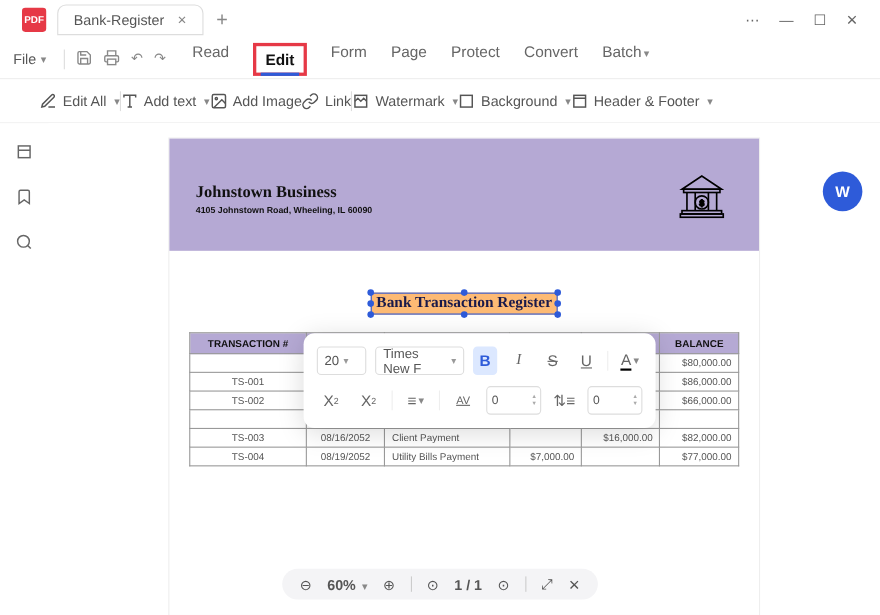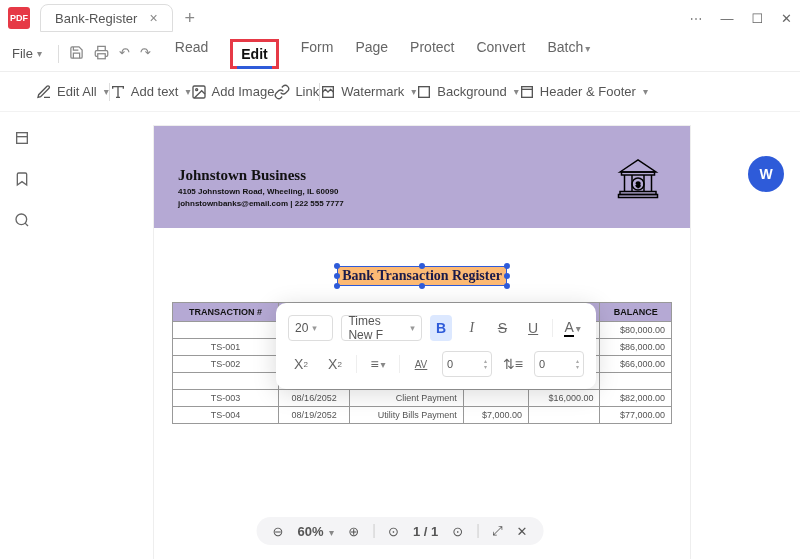--- a/index.html
+++ b/index.html
@@ -1,17 +1,17 @@
 <!DOCTYPE html>
 <html><head>
 <meta charset="utf-8">
 <style>
 * { box-sizing: border-box; margin: 0; padding: 0; }
 body { font-family: Arial, sans-serif; font-size: 13px; color: #555; background: #fff; width: 800px; height: 559px; overflow: hidden; position: relative; }
-.titlebar { height: 36px; display: flex; align-items: center; padding: 0 8px; }
+.titlebar { height: 36px; display: flex; align-items: center; padding: 0 20px; }
 .app-icon { width: 22px; height: 22px; background: #e63946; border-radius: 3px; margin-right: 10px; display: flex; align-items: center; justify-content: center; color: #fff; font-size: 9px; font-weight: bold; }
 .tab { display: flex; align-items: center; height: 28px; padding: 0 14px; border: 1px solid #ddd; border-radius: 8px 8px 0 0; background: #fff; gap: 12px; }
 .tab-close { color: #888; font-size: 14px; cursor: pointer; }
 .tab-add { margin-left: 12px; color: #888; font-size: 18px; cursor: pointer; }
 .win-controls { margin-left: auto; display: flex; gap: 18px; color: #666; }
 .win-controls span { cursor: pointer; }
 .menubar { height: 36px; display: flex; align-items: center; padding: 0 12px; gap: 4px; border-bottom: 1px solid #eee; }
 .file-menu { display: flex; align-items: center; gap: 2px; margin-right: 12px; font-size: 13px; justify-content: center; }
 .qa-btns { display: flex; gap: 10px; margin-right: 20px; color: #888; }
 .menu-items { display: flex; gap: 22px; }
@@ -35,21 +35,21 @@
 .title-wrap { text-align: center; margin: 24px 0 16px 0; position: relative; }
 .title-sel { display: inline-block; border: 1px solid #2e5bd9; background: #fdba74; padding: 1px 4px; font-family: 'Times New Roman', serif; font-weight: bold; font-size: 14px; color: #1a1a4a; position: relative; }
 .handle { position: absolute; width: 6px; height: 6px; background: #2e5bd9; border-radius: 50%; }
 .h-tl { top: -4px; left: -4px; } .h-tr { top: -4px; right: -4px; }
 .h-bl { bottom: -4px; left: -4px; } .h-br { bottom: -4px; right: -4px; }
 .h-tm { top: -4px; left: 50%; margin-left: -3px; } .h-bm { bottom: -4px; left: 50%; margin-left: -3px; }
 .h-ml { top: 50%; left: -4px; margin-top: -3px; } .h-mr { top: 50%; right: -4px; margin-top: -3px; }
 .tbl { width: 500px; margin: 0 auto; border-collapse: collapse; font-size: 9px; }
 .tbl th { background: #b5a9d4; border: 1px solid #999; padding: 4px 6px; font-weight: bold; color: #111; text-align: center; }
 .tbl td { border: 1px solid #999; padding: 3px 6px; text-align: center; height: 16px; }
-.tbl td.left { text-align: right; }
+.tbl td.left { text-align: left; }
 .tbl td.right { text-align: right; }
 .fmt-popup { position: absolute; top: 177px; left: 122px; width: 320px; background: #fff; border-radius: 10px; box-shadow: 0 4px 24px rgba(0,0,0,0.15); padding: 12px; z-index: 10; }
 .fmt-row { display: flex; align-items: center; gap: 8px; margin-bottom: 10px; }
 .fmt-sel { display: flex; align-items: center; border: 1px solid #ddd; border-radius: 4px; height: 26px; padding: 0 6px; font-size: 12px; background: #fff; }
 .fmt-sel .car { margin-left: 4px; color: #999; font-size: 9px; }
 .fmt-btn { width: 26px; height: 26px; display: flex; align-items: center; justify-content: center; border-radius: 4px; cursor: pointer; color: #666; font-size: 14px; }
 .fmt-btn.active { background: #dce8ff; color: #2e5bd9; }
 .fmt-btn.italic { font-style: italic; font-family: serif; }
 .fmt-btn.strike { text-decoration: line-through; }
 .fmt-btn.under { text-decoration: underline; }
@@ -178,21 +178,20 @@
     <span><svg width="16" height="16" viewBox="0 0 24 24" fill="none" stroke="currentColor" stroke-width="2">
           <circle cx="11" cy="11" r="8"></circle>
           <line x1="21" y1="21" x2="16.65" y2="16.65"></line>
         </svg></span>
   </div>
   <div class="canvas">
     <div class="page">
       <div class="header-banner">
         <div class="co-name">Johnstown Business</div>
         <div class="co-addr">4105 Johnstown Road, Wheeling, IL 60090</div>
-        <div class="co-addr">johnstownbanks@email.com | 222 555 7777</div>
         <div class="bank-ico">
           <svg width="48" height="48" viewBox="0 0 64 64" fill="none" stroke="#000" stroke-width="2">
               <path d="M8 24 L32 8 L56 24 Z"></path>
               <rect x="10" y="24" width="44" height="4"></rect>
               <line x1="14" y1="28" x2="14" y2="50"></line>
               <line x1="24" y1="28" x2="24" y2="50"></line>
               <line x1="40" y1="28" x2="40" y2="50"></line>
               <line x1="50" y1="28" x2="50" y2="50"></line>
               <circle cx="32" cy="40" r="8"></circle>
               <text x="32" y="44" font-size="10" text-anchor="middle" fill="#000">$</text>

